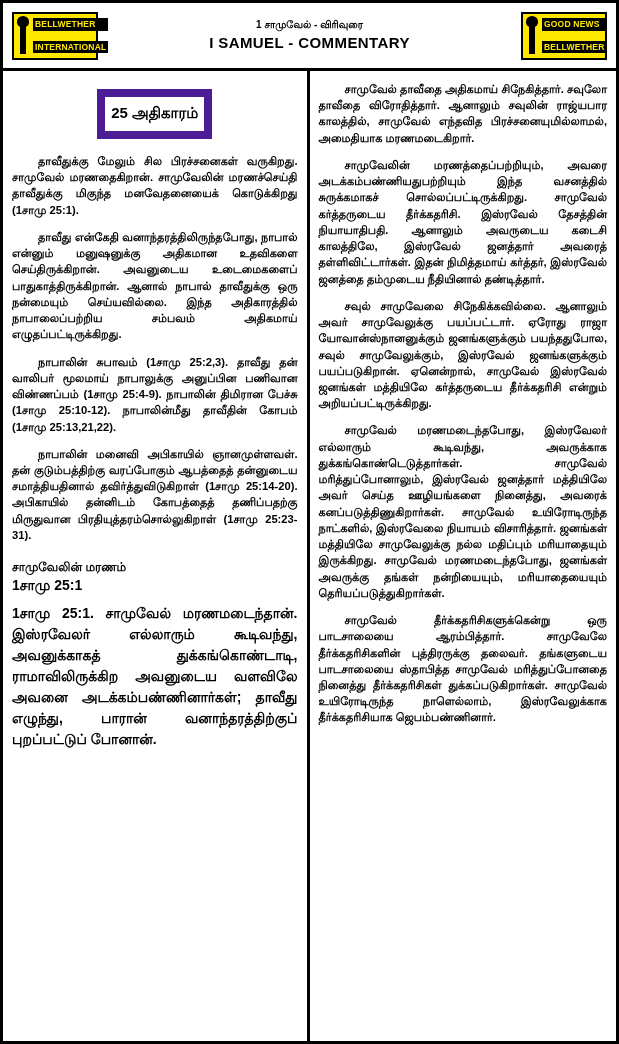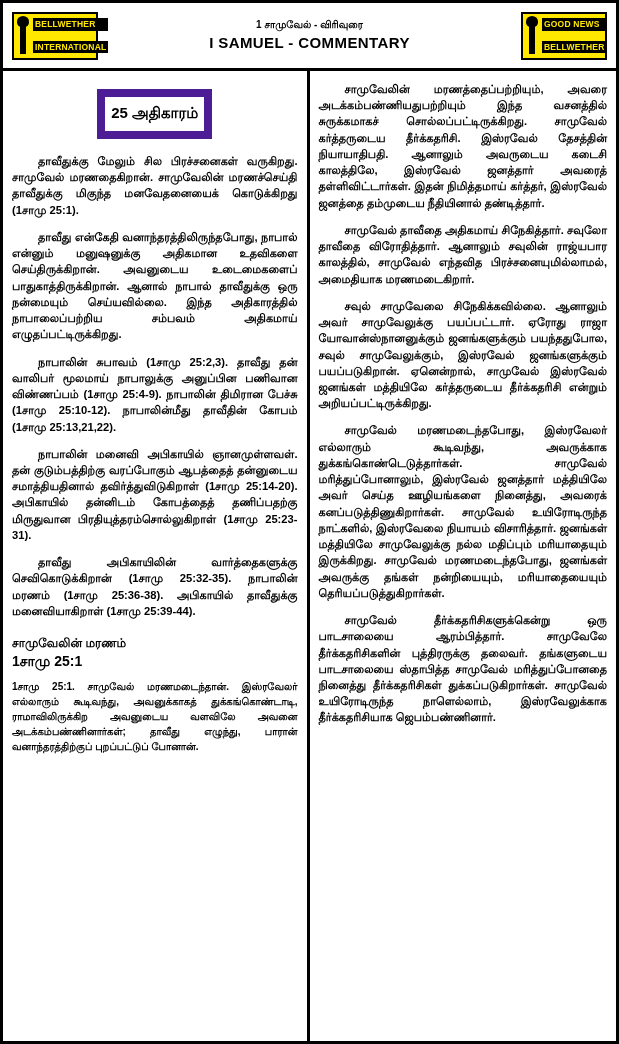--- a/index.html
+++ b/index.html
@@ -139,21 +139,21 @@
     font-weight:bold;
     margin:16px 0 2px 0;
     line-height:1.35;
   }
   .section-ref{
     font-size:14px;
     font-weight:bold;
     margin:0 0 8px 0;
   }
   .verse-block{
-    font-size:10px;
+    font-size:14px;
     font-weight:bold;
     line-height:1.5;
     text-align:justify;
     margin:0;
   }
 </style>
 </head>
 <body>
 
 <div class="page">
@@ -192,32 +192,31 @@
     <div class="col left">
 
       <div class="chapter-badge-wrap">
         <div class="chapter-badge">25 அதிகாரம்</div>
       </div>
 
       <p class="para">தாவீதுக்கு மேலும் சில பிரச்சனைகள் வருகிறது. சாமுவேல் மரணதைகிறான். சாமுவேலின் மரணச்செய்தி தாவீதுக்கு மிகுந்த மனவேதனையைக் கொடுக்கிறது (1சாமு 25:1).</p>
       <p class="para">தாவீது என்கேதி வனாந்தரத்திலிருந்தபோது, நாபால் என்னும் மனுஷனுக்கு அதிகமான உதவிகளை செய்திருக்கிறான். அவனுடைய உடைமைகளைப் பாதுகாத்திருக்கிறான். ஆனால் நாபால் தாவீதுக்கு ஒரு நன்மையும் செய்யவில்லை. இந்த அதிகாரத்தில் நாபாலைப்பற்றிய சம்பவம் அதிகமாய் எழுதப்பட்டிருக்கிறது.</p>
       <p class="para">நாபாலின் சுபாவம் (1சாமு 25:2,3). தாவீது தன் வாலிபர் மூலமாய் நாபாலுக்கு அனுப்பின பணிவான விண்ணப்பம் (1சாமு 25:4-9). நாபாலின் திமிரான பேச்சு (1சாமு 25:10-12). நாபாலின்மீது தாவீதின் கோபம் (1சாமு 25:13,21,22).</p>
       <p class="para">நாபாலின் மனைவி அபிகாயில் ஞானமுள்ளவள். தன் குடும்பத்திற்கு வரப்போகும் ஆபத்தைத் தன்னுடைய சமாத்தியதினால் தவிர்த்துவிடுகிறாள் (1சாமு 25:14-20). அபிகாயில் தன்னிடம் கோபத்தைத் தணிப்பதற்கு மிருதுவான பிரதியுத்தரம்சொல்லுகிறாள் (1சாமு 25:23-31).</p>
-      <p class="para">தாவீது அபிகாயிலின் வார்த்தைகளுக்கு செவிகொடுக்கிறான் (1சாமு 25:32-35). நாபாலின் மரணம் (1சாமு 25:36-38). அபிகாயில் தாவீதுக்கு மனைவியாகிறாள் (1சாமு 25:39-44).</p>
 
       <div class="section-head">சாமுவேலின் மரணம்</div>
       <div class="section-ref">1சாமு 25:1</div>
       <p class="verse-block">1சாமு 25:1. சாமுவேல் மரணமடைந்தான். இஸ்ரவேலர் எல்லாரும் கூடிவந்து, அவனுக்காகத் துக்கங்கொண்டாடி, ராமாவிலிருக்கிற அவனுடைய வளவிலே அவனை அடக்கம்பண்ணினார்கள்; தாவீது எழுந்து, பாரான் வனாந்தரத்திற்குப் புறப்பட்டுப் போனான்.</p>
 
     </div>
 
     <div class="col right">
 
+      <p class="para">சாமுவேல் தாவீதை அதிகமாய் சிநேகித்தார். சவுலோ தாவீதை விரோதித்தார். ஆனாலும் சவுலின் ராஜ்யபார காலத்தில், சாமுவேல் எந்தவித பிரச்சனையுமில்லாமல், அமைதியாக மரணமடைகிறார்.</p>
       <p class="para">சாமுவேலின் மரணத்தைப்பற்றியும், அவரை அடக்கம்பண்ணியதுபற்றியும் இந்த வசனத்தில் சுருக்கமாகச் சொல்லப்பட்டிருக்கிறது. சாமுவேல் கர்த்தருடைய தீர்க்கதரிசி. இஸ்ரவேல் தேசத்தின் நியாயாதிபதி. ஆனாலும் அவருடைய கடைசி காலத்திலே, இஸ்ரவேல் ஜனத்தார் அவரைத் தள்ளிவிட்டார்கள். இதன் நிமித்தமாய் கர்த்தர், இஸ்ரவேல் ஜனத்தை தம்முடைய நீதியினால் தண்டித்தார்.</p>
-      <p class="para">சாமுவேல் தாவீதை அதிகமாய் சிநேகித்தார். சவுலோ தாவீதை விரோதித்தார். ஆனாலும் சவுலின் ராஜ்யபார காலத்தில், சாமுவேல் எந்தவித பிரச்சனையுமில்லாமல், அமைதியாக மரணமடைகிறார்.</p>
       <p class="para">சவுல் சாமுவேலை சிநேகிக்கவில்லை. ஆனாலும் அவர் சாமுவேலுக்கு பயப்பட்டார். ஏரோது ராஜா யோவான்ஸ்நானனுக்கும் ஜனங்களுக்கும் பயந்ததுபோல, சவுல் சாமுவேலுக்கும், இஸ்ரவேல் ஜனங்களுக்கும் பயப்படுகிறான். ஏனென்றால், சாமுவேல் இஸ்ரவேல் ஜனங்கள் மத்தியிலே கர்த்தருடைய தீர்க்கதரிசி என்றும் அறியப்பட்டிருக்கிறது.</p>
       <p class="para">சாமுவேல் மரணமடைந்தபோது, இஸ்ரவேலர் எல்லாரும் கூடிவந்து, அவருக்காக துக்கங்கொண்டெடுத்தார்கள். சாமுவேல் மரித்துப்போனாலும், இஸ்ரவேல் ஜனத்தார் மத்தியிலே அவர் செய்த ஊழியங்களை நினைத்து, அவரைக் கனப்படுத்திணுகிறார்கள். சாமுவேல் உயிரோடிருந்த நாட்களில், இஸ்ரவேலை நியாயம் விசாரித்தார். ஜனங்கள் மத்தியிலே சாமுவேலுக்கு நல்ல மதிப்பும் மரியாதையும் இருக்கிறது. சாமுவேல் மரணமடைந்தபோது, ஜனங்கள் அவருக்கு தங்கள் நன்றியையும், மரியாதையையும் தெரியப்படுத்துகிறார்கள்.</p>
       <p class="para">சாமுவேல் தீர்க்கதரிசிகளுக்கென்று ஒரு பாடசாலையை ஆரம்பித்தார். சாமுவேலே தீர்க்கதரிசிகளின் புத்திரருக்கு தலைவர். தங்களுடைய பாடசாலையை ஸ்தாபித்த சாமுவேல் மரித்துப்போனதை நினைத்து தீர்க்கதரிசிகள் துக்கப்படுகிறார்கள். சாமுவேல் உயிரோடிருந்த நாளெல்லாம், இஸ்ரவேலுக்காக தீர்க்கதரிசியாக ஜெபம்பண்ணினார்.</p>
 
     </div>
 
   </div>
 
 </div>
 

